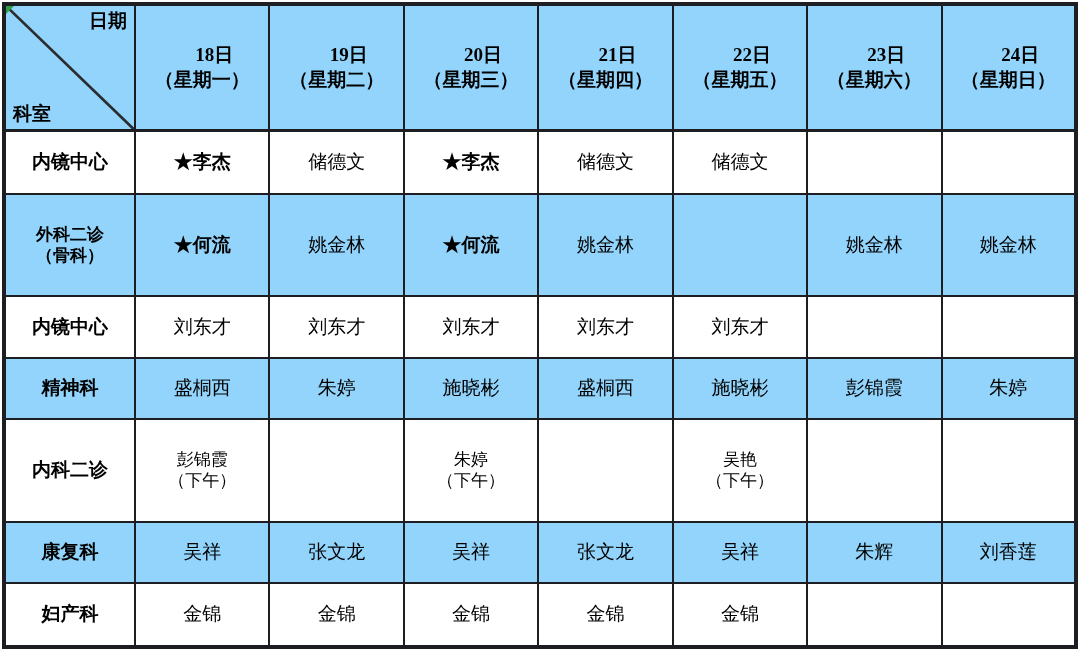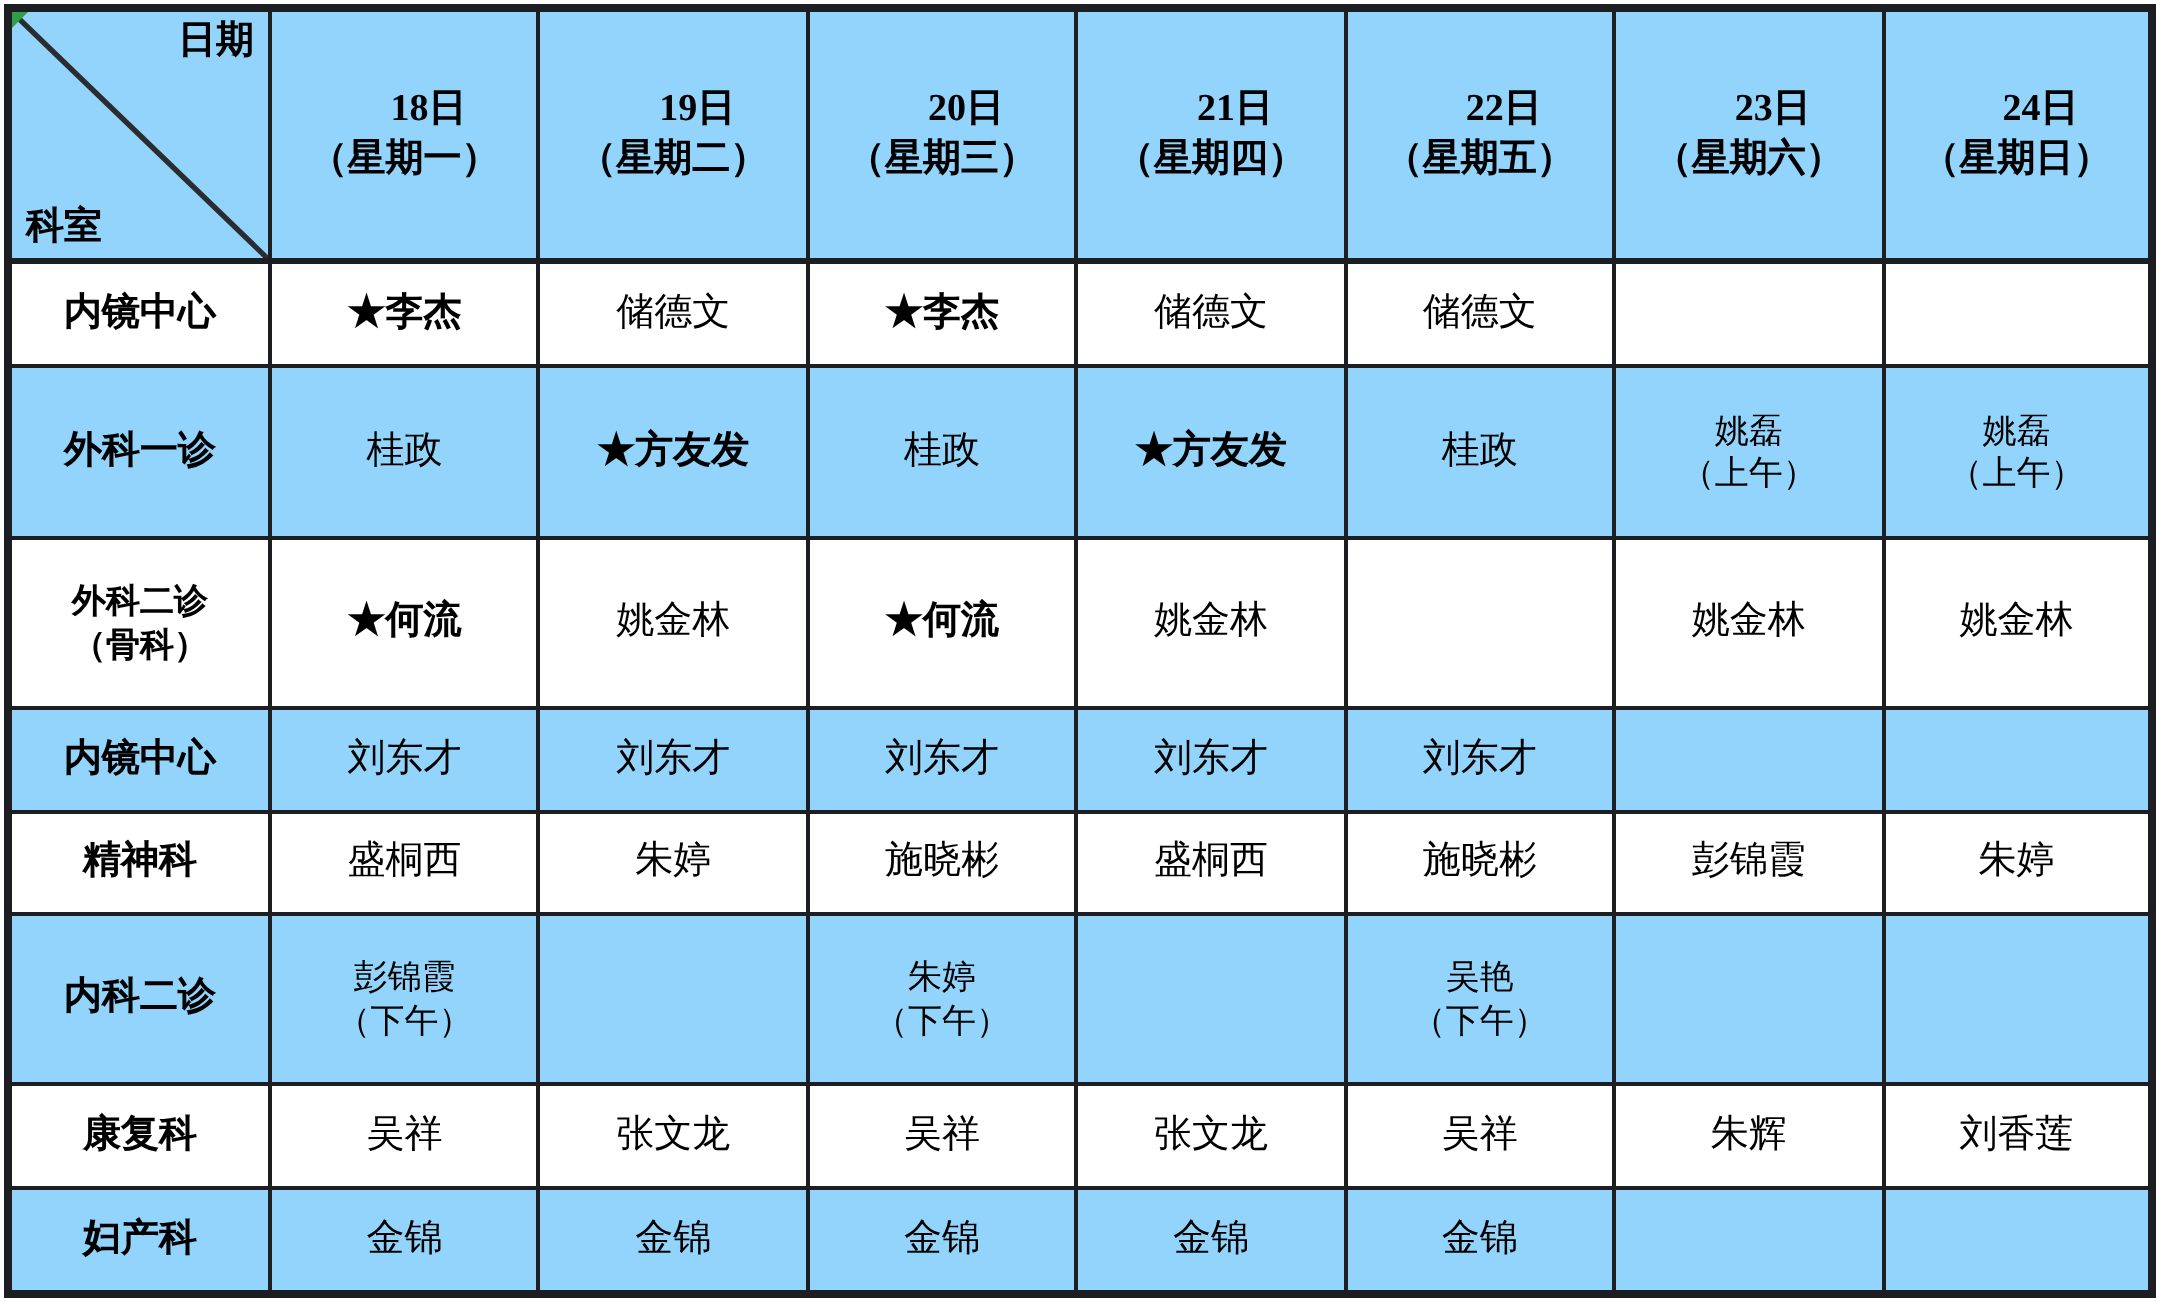--- a/index.html
+++ b/index.html
@@ -97,32 +97,20 @@
           <th class="dept">内镜中心</th>
           <td class="bold">★李杰</td>
           <td>储德文</td>
           <td class="bold">★李杰</td>
           <td>储德文</td>
           <td>储德文</td>
           <td></td>
           <td></td>
         </tr>
         <tr>
-          <th class="dept">外科一诊</th>
-          <td>桂政</td>
-          <td class="bold">★方友发</td>
-          <td>桂政</td>
-          <td class="bold">★方友发</td>
-          <td>桂政</td>
-          <td class="two-line">姚磊
-（上午）</td>
-          <td class="two-line">姚磊
-（上午）</td>
-        </tr>
-        <tr>
           <th class="dept two-line">外科二诊
 （骨科）</th>
           <td class="bold">★何流</td>
           <td>姚金林</td>
           <td class="bold">★何流</td>
           <td>姚金林</td>
           <td></td>
           <td>姚金林</td>
           <td>姚金林</td>
         </tr>

